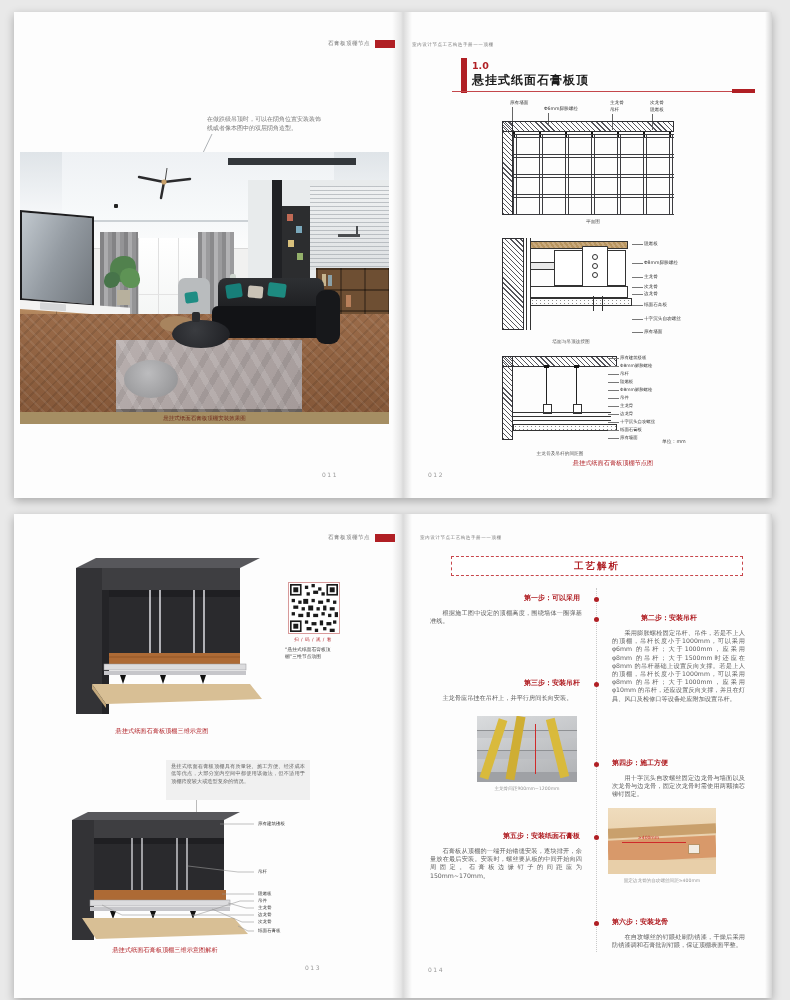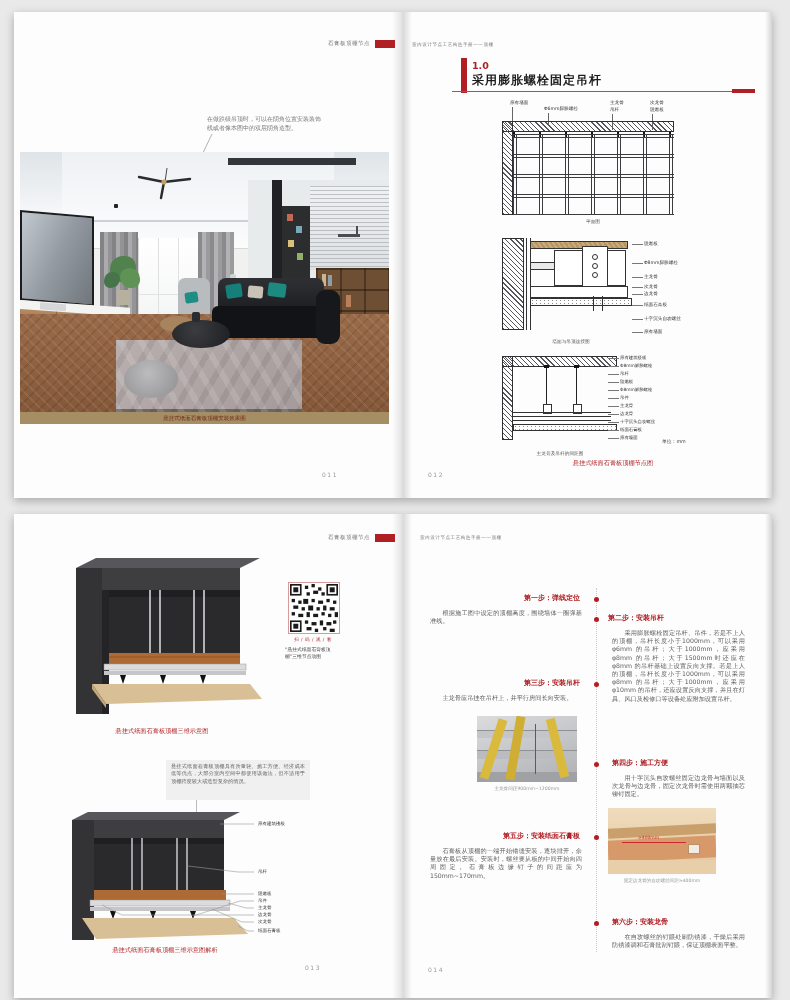--- a/index.html
+++ b/index.html
@@ -133,21 +133,21 @@
   </div>
 
   <div class="abs" style="left:20px;top:412px;width:369px;height:12px;background:#a58e63">
     <div style="text-align:center;font-size:5.5px;line-height:12px;color:#6e2a1c">悬挂式纸面石膏板顶棚安装效果图</div>
   </div>
   <div class="pgnum" style="left:322px;top:471px">011</div>
 
   <div class="runhead" style="left:412px;top:42px;font-size:4.6px">室内设计节点工艺构造手册——顶棚</div>
   <div class="abs" style="left:461px;top:58px;width:6px;height:35px;background:#b01f24"></div>
   <div class="abs" style="left:472px;top:60px;font-size:9.5px;font-weight:600;color:#b01f24">1.0</div>
-  <div class="abs" style="left:472px;top:72px;font-size:12px;font-weight:bold;color:#1c1c1c;letter-spacing:1px">采用膨胀螺栓固定吊杆</div>
+  <div class="abs" style="left:472px;top:72px;font-size:12px;font-weight:bold;color:#1c1c1c;letter-spacing:1px">悬挂式纸面石膏板顶</div>
   <div class="abs" style="left:452px;top:91px;width:282px;height:0;border-top:.9px solid #c4474b"></div>
   <div class="abs" style="left:732px;top:89px;width:23px;height:4px;background:#b01f24"></div>
 
   <div class="abs" style="left:498px;top:100px;width:190px;height:126px">
     <span class="lbl" style="left:12px;top:0;--lw:0px">原有墙面</span>
     <span class="lbl" style="left:46px;top:6px;--lw:0px">Φ6mm膨胀螺栓</span>
     <span class="lbl" style="left:112px;top:0;--lw:0px">主龙骨</span>
     <span class="lbl" style="left:112px;top:7px;--lw:0px">吊杆</span>
     <span class="lbl" style="left:152px;top:0;--lw:0px">次龙骨</span>
     <span class="lbl" style="left:152px;top:7px;--lw:0px">阻燃板</span>
@@ -354,33 +354,36 @@
     <span class="lbl" style="left:196px;top:92px;--lw:0px;font-size:4.5px">吊件</span>
     <span class="lbl" style="left:196px;top:99px;--lw:0px;font-size:4.5px">主龙骨</span>
     <span class="lbl" style="left:196px;top:106px;--lw:0px;font-size:4.5px">边龙骨</span>
     <span class="lbl" style="left:196px;top:113px;--lw:0px;font-size:4.5px">次龙骨</span>
     <span class="lbl" style="left:196px;top:122px;--lw:0px;font-size:4.5px">纸面石膏板</span>
   </div>
   <div class="redcap" style="left:40px;top:946px;width:250px">悬挂式纸面石膏板顶棚三维示意图解析</div>
   <div class="pgnum" style="left:305px;top:964px">013</div>
 
   <div class="runhead" style="left:420px;top:535px;font-size:4.6px">室内设计节点工艺构造手册——顶棚</div>
+  <div class="abs" style="left:451px;top:556px;width:292px;height:20px;border:1px dashed #c8474c;background:#fff;box-sizing:border-box">
+    <div style="text-align:center;line-height:18px;font-size:9.5px;font-weight:bold;color:#b01f24;letter-spacing:2px">工艺解析</div>
+  </div>
 
   <div class="abs" style="left:596px;top:588px;width:0;height:364px;border-left:1px dotted #c9c9c9"></div>
   <div class="dot" style="left:594px;top:597px"></div>
   <div class="dot" style="left:594px;top:617px"></div>
   <div class="dot" style="left:594px;top:682px"></div>
   <div class="dot" style="left:594px;top:762px"></div>
   <div class="dot" style="left:594px;top:835px"></div>
   <div class="dot" style="left:594px;top:921px"></div>
 
-  <div class="stepTitle" style="left:445px;top:593px;width:135px;text-align:right">第一步：弹线定位</div>
+  <div class="stepTitle" style="left:445px;top:593px;width:135px;text-align:right">第一步：可以采用</div>
   <div class="stepBody" style="left:430px;top:609px;width:152px">根据施工图中设定的顶棚高度，围绕墙体一圈弹基准线。</div>
 
-  <div class="stepTitle" style="left:608px;top:613px">第二步：安装吊杆</div>
+  <div class="stepTitle" style="left:641px;top:613px">第二步：安装吊杆</div>
   <div class="stepBody" style="left:612px;top:629px;width:133px">采用膨胀螺栓固定吊杆、吊件，若是不上人的顶棚，吊杆长度小于1000mm，可以采用 φ6mm 的吊杆；大于1000mm，应采用 φ8mm 的吊杆；大于1500mm时还应在 φ8mm 的吊杆基础上设置反向支撑。若是上人的顶棚，吊杆长度小于1000mm，可以采用 φ8mm 的吊杆；大于1000mm，应采用 φ10mm 的吊杆，还应设置反向支撑，并且在灯具、风口及检修口等设备处应附加设置吊杆。</div>
 
   <div class="stepTitle" style="left:445px;top:678px;width:135px;text-align:right">第三步：安装吊杆</div>
   <div class="stepBody" style="left:430px;top:694px;width:152px">主龙骨应吊挂在吊杆上，并平行房间长向安装。</div>
   <div class="abs" style="left:477px;top:716px;width:100px;height:66;height:66px;background:linear-gradient(160deg,#dadcde,#aeb0b3);overflow:hidden">
     <div class="abs" style="left:0;top:14px;width:100px;height:7px;background:#c3c5c8;border-top:1px solid #8f9194"></div>
     <div class="abs" style="left:0;top:34px;width:100px;height:8px;background:#babcc0;border-top:1px solid #8f9194"></div>
     <div class="abs" style="left:0;top:56px;width:100px;height:10px;background:#9fa1a5"></div>
     <div class="abs" style="left:12px;top:2px;width:9px;height:62px;background:#d9ba3c;transform:rotate(18deg)"></div>
     <div class="abs" style="left:34px;top:0;width:9px;height:64px;background:#cfae33;transform:rotate(10deg)"></div>

